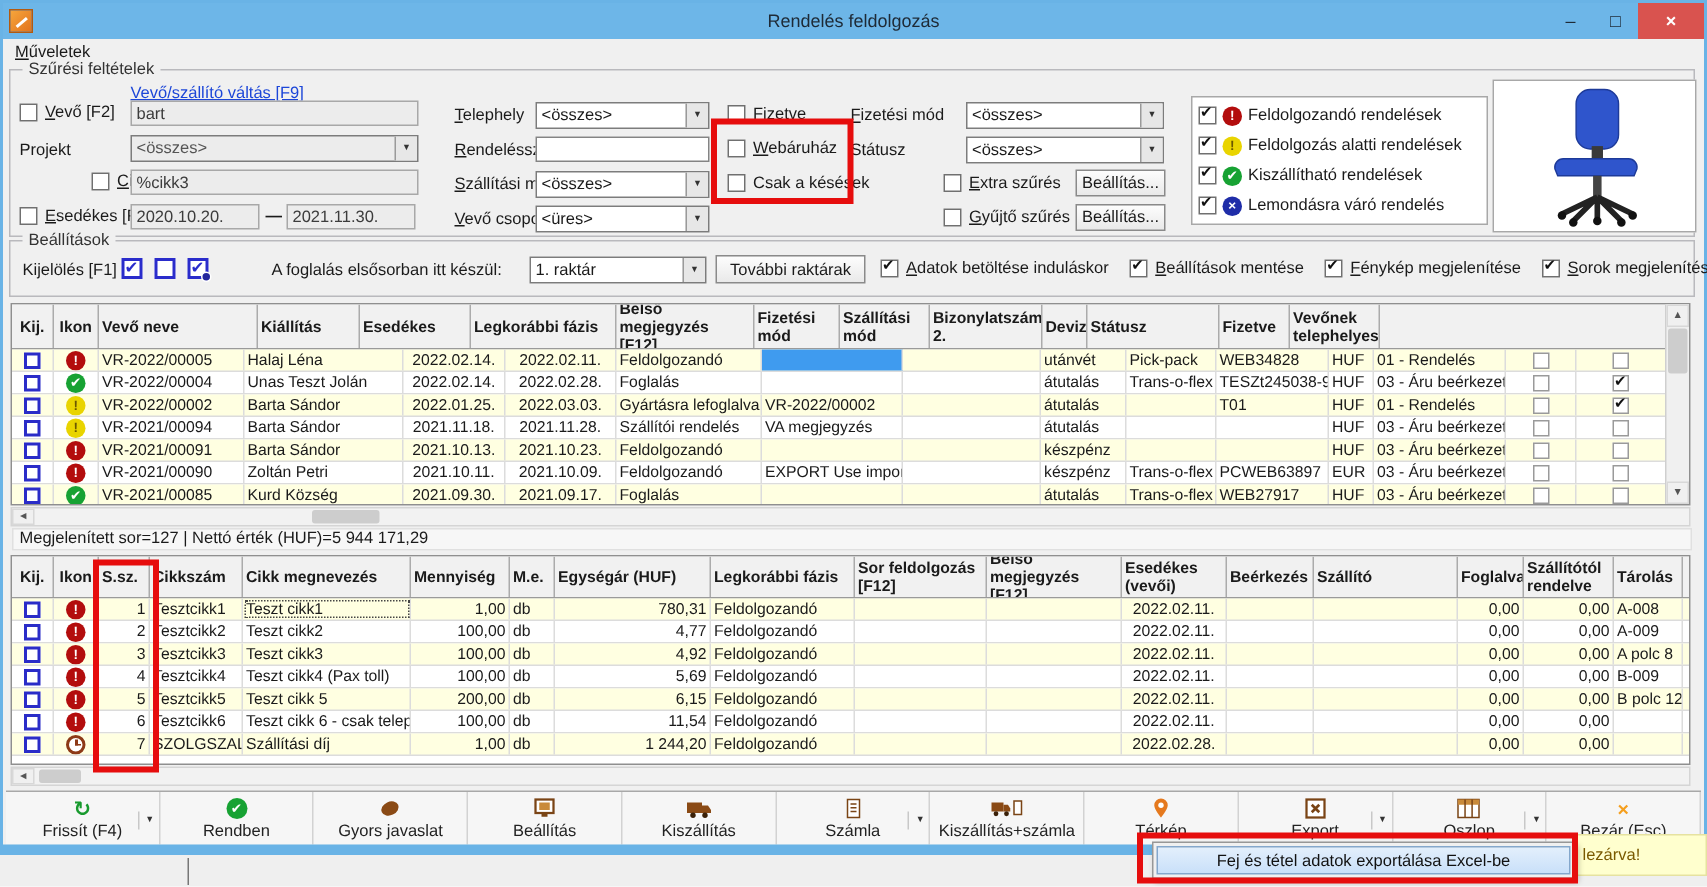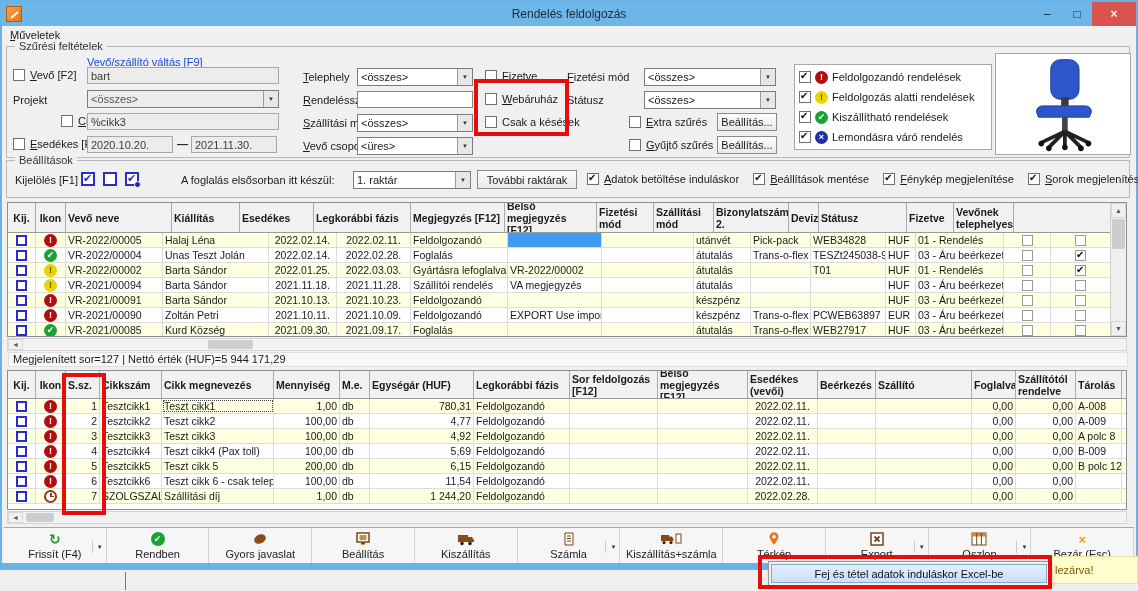--- a/index.html
+++ b/index.html
@@ -287,23 +287,20 @@
             </div>
             <div class="th" style="width:68px; flex:0 0 68px">
               <span>Kiállítás</span>
             </div>
             <div class="th" style="width:74px; flex:0 0 74px">
               <span>Esedékes</span>
             </div>
             <div class="th" style="width:97px; flex:0 0 97px">
               <span>Legkorábbi fázis</span>
             </div>
-            <div class="th" style="width:94px; flex:0 0 94px">
-              <span>Megjegyzés [F12]</span>
-            </div>
             <div class="th" style="width:92px; flex:0 0 92px">
               <span>Belső megjegyzés [F12]</span>
             </div>
             <div class="th" style="width:57px; flex:0 0 57px">
               <span>Fizetési mód</span>
             </div>
             <div class="th" style="width:60px; flex:0 0 60px">
               <span>Szállítási mód</span>
             </div>
             <div class="th" style="width:75px; flex:0 0 75px">
@@ -863,21 +860,21 @@
      </div>
       </div>
     <div class="bluestrip"></div>
   </div>
 
   <div id="status-msg">
     <span>lezárva!</span>
   </div>
 
   <div id="export-menu">
-      <div class="mi hl">Fej és tétel adatok induláskor Excel-be</div>
+      <div class="mi hl">Fej és tétel adatok exportálása Excel-be</div>
     </div>
 
   <div class="redbox" style="left:474px; top:79px; width:95px; height:57px;"></div>
   <div class="redbox" style="left:62px; top:373px; width:44px; height:142px;"></div>
   <div class="redbox" style="left:758px; top:555px; width:294px; height:34px;"></div>
 
   <div id="desktop-line"></div>
 </div>
 
 </body></html>

